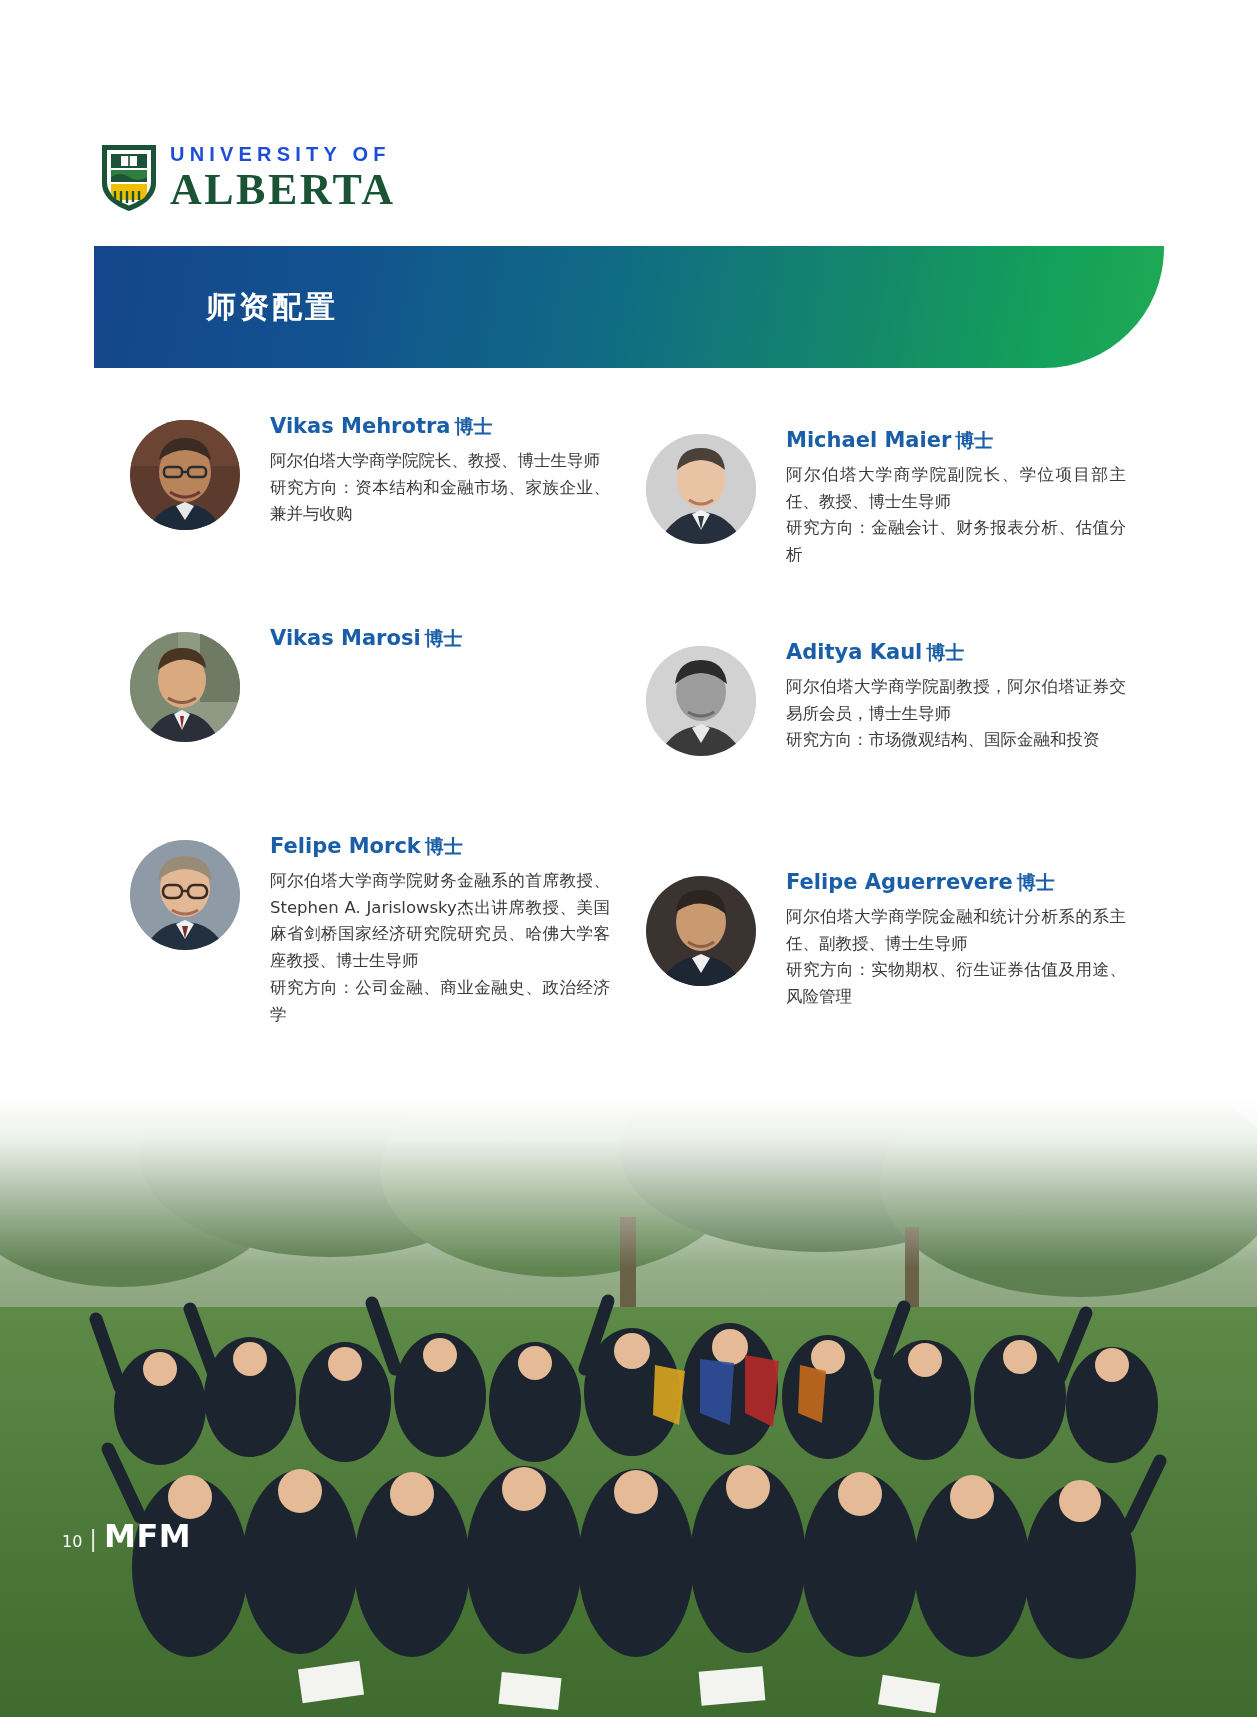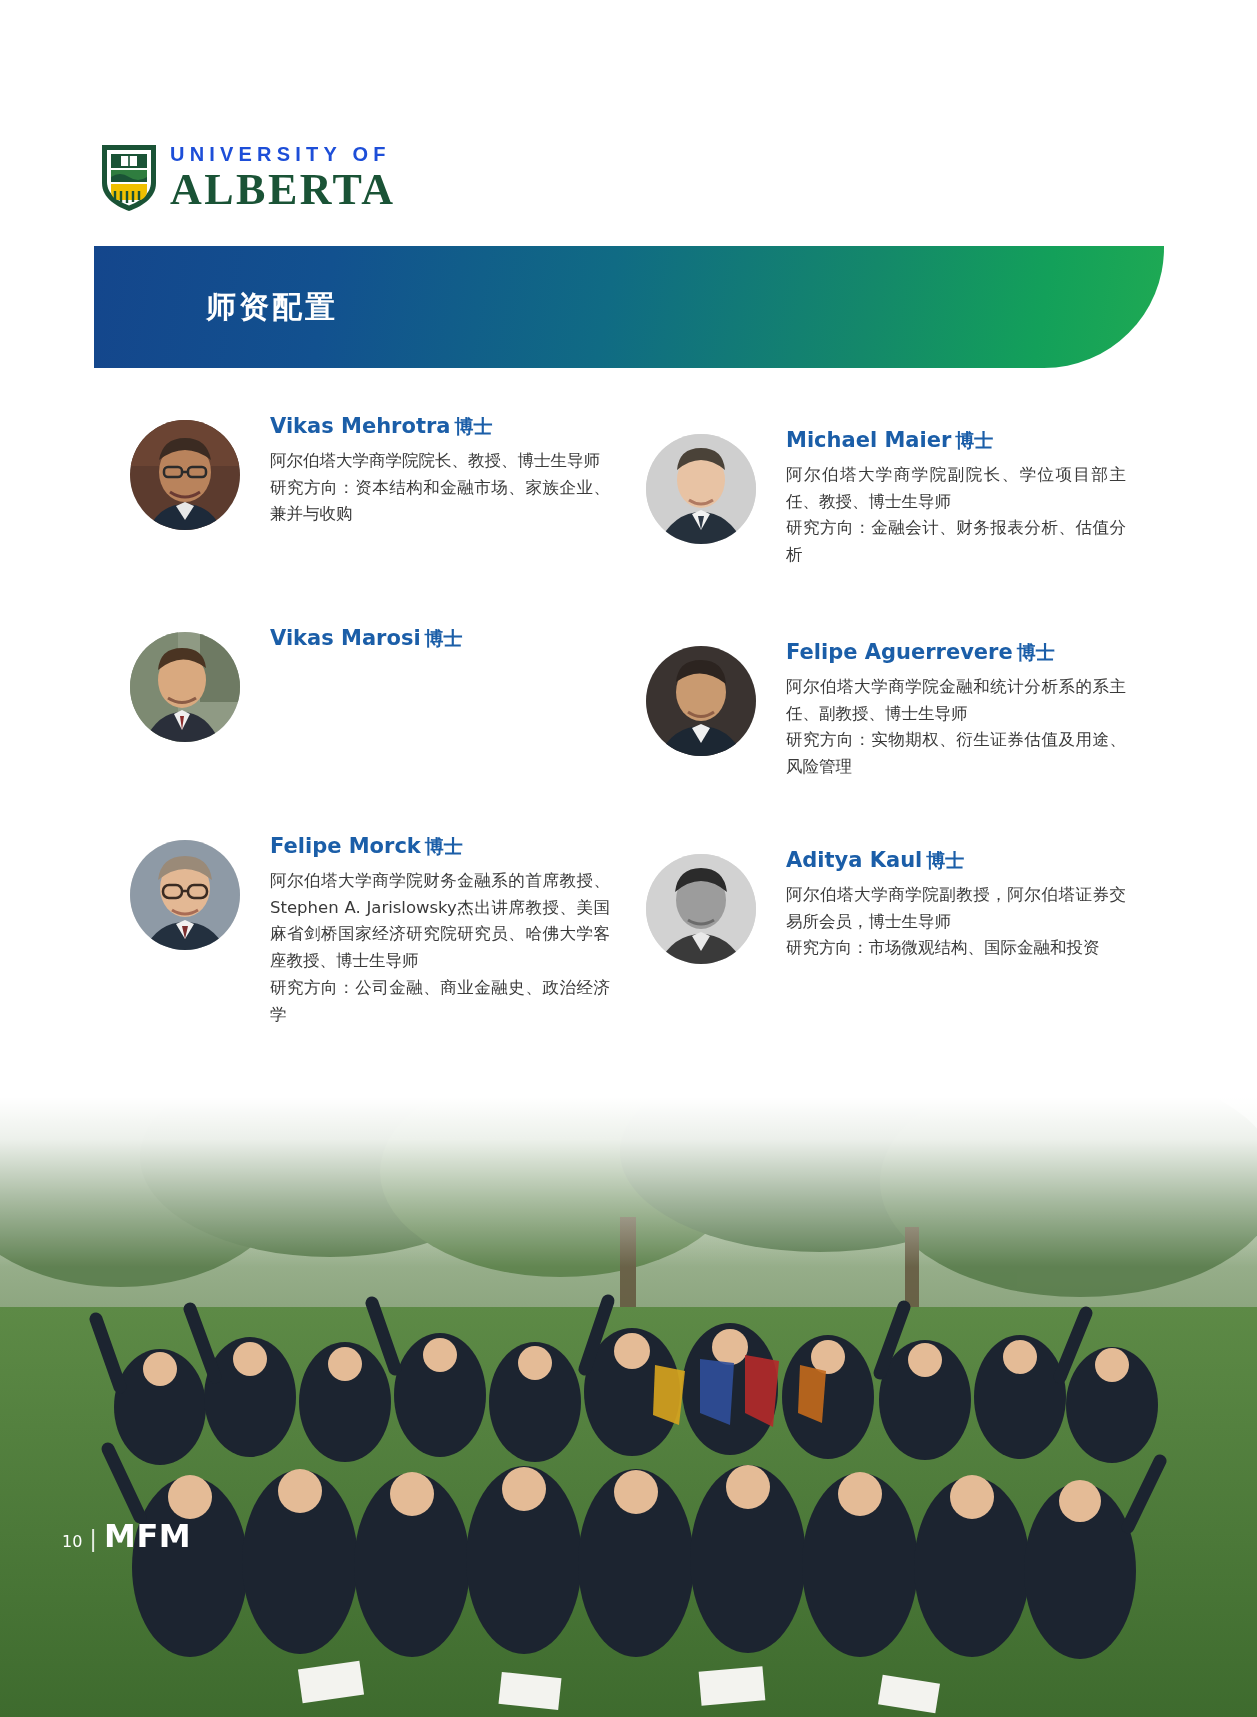--- a/index.html
+++ b/index.html
@@ -278,57 +278,57 @@
       </div>
       <div class="person-body">
         <div class="person-name">
           <span>Michael Maier</span><span class="deg">博士</span>
         </div>
         <div class="person-desc" style="white-space:pre-line">阿尔伯塔大学商学院副院长、学位项目部主任、教授、博士生导师
 研究方向：金融会计、财务报表分析、估值分析</div>
       </div>
     </div>
 
+    <div class="person" style="height:230px">
+      <div class="avatar">
+        <svg width="110" height="110" viewBox="0 0 110 110">
+          <rect width="110" height="110" fill="#d2d2d2"></rect>
+          <ellipse cx="55" cy="46" rx="25" ry="29" fill="#9c9c9c"></ellipse>
+          <path d="M29 38 q26 -22 52 0 q-3 -24 -26 -24 q-23 0 -26 24Z" fill="#2b2b2b"></path>
+          <path d="M42 66 q13 8 26 0" stroke="#6b6b6b" stroke-width="3" fill="none"></path>
+          <path d="M12 110 q16 -30 43 -30 q27 0 43 30 Z" fill="#3a3a3a"></path>
+          <path d="M46 82 l9 15 l9 -15 l-9 -4 Z" fill="#e9e9e9"></path>
+        </svg>
+      </div>
+      <div class="person-body">
+        <div class="person-name">
+          <span>Aditya Kaul</span><span class="deg">博士</span>
+        </div>
+        <div class="person-desc" style="white-space:pre-line">阿尔伯塔大学商学院副教授，阿尔伯塔证券交易所会员，博士生导师
+研究方向：市场微观结构、国际金融和投资</div>
+      </div>
+    </div>
+
     <div class="person" style="height:208px">
       <div class="avatar">
         <svg width="110" height="110" viewBox="0 0 110 110">
           <rect width="110" height="110" fill="#3a3330"></rect>
           <ellipse cx="55" cy="46" rx="25" ry="29" fill="#c99a70"></ellipse>
           <path d="M30 36 q25 -18 50 2 q-2 -24 -25 -24 q-23 0 -25 22Z" fill="#2c2420"></path>
           <path d="M42 66 q13 9 26 0" stroke="#8f5f46" stroke-width="3" fill="none"></path>
           <path d="M12 110 q16 -30 43 -30 q27 0 43 30 Z" fill="#1c2733"></path>
           <path d="M46 82 l9 15 l9 -15 l-9 -4 Z" fill="#f0f0f0"></path>
         </svg>
       </div>
       <div class="person-body">
         <div class="person-name">
           <span>Felipe Aguerrevere</span><span class="deg">博士</span>
         </div>
         <div class="person-desc" style="white-space:pre-line">阿尔伯塔大学商学院金融和统计分析系的系主任、副教授、博士生导师
 研究方向：实物期权、衍生证券估值及用途、风险管理</div>
-      </div>
-    </div>
-
-    <div class="person" style="height:230px">
-      <div class="avatar">
-        <svg width="110" height="110" viewBox="0 0 110 110">
-          <rect width="110" height="110" fill="#d2d2d2"></rect>
-          <ellipse cx="55" cy="46" rx="25" ry="29" fill="#9c9c9c"></ellipse>
-          <path d="M29 38 q26 -22 52 0 q-3 -24 -26 -24 q-23 0 -26 24Z" fill="#2b2b2b"></path>
-          <path d="M42 66 q13 8 26 0" stroke="#6b6b6b" stroke-width="3" fill="none"></path>
-          <path d="M12 110 q16 -30 43 -30 q27 0 43 30 Z" fill="#3a3a3a"></path>
-          <path d="M46 82 l9 15 l9 -15 l-9 -4 Z" fill="#e9e9e9"></path>
-        </svg>
-      </div>
-      <div class="person-body">
-        <div class="person-name">
-          <span>Aditya Kaul</span><span class="deg">博士</span>
-        </div>
-        <div class="person-desc" style="white-space:pre-line">阿尔伯塔大学商学院副教授，阿尔伯塔证券交易所会员，博士生导师
-研究方向：市场微观结构、国际金融和投资</div>
       </div>
     </div>
 
   </div>
 </div>
 
 <div class="photo">
   <svg width="1257" height="620" viewBox="0 0 1257 620" preserveAspectRatio="none">
     <defs>
       <linearGradient id="sky" x1="0" y1="0" x2="0" y2="1">

